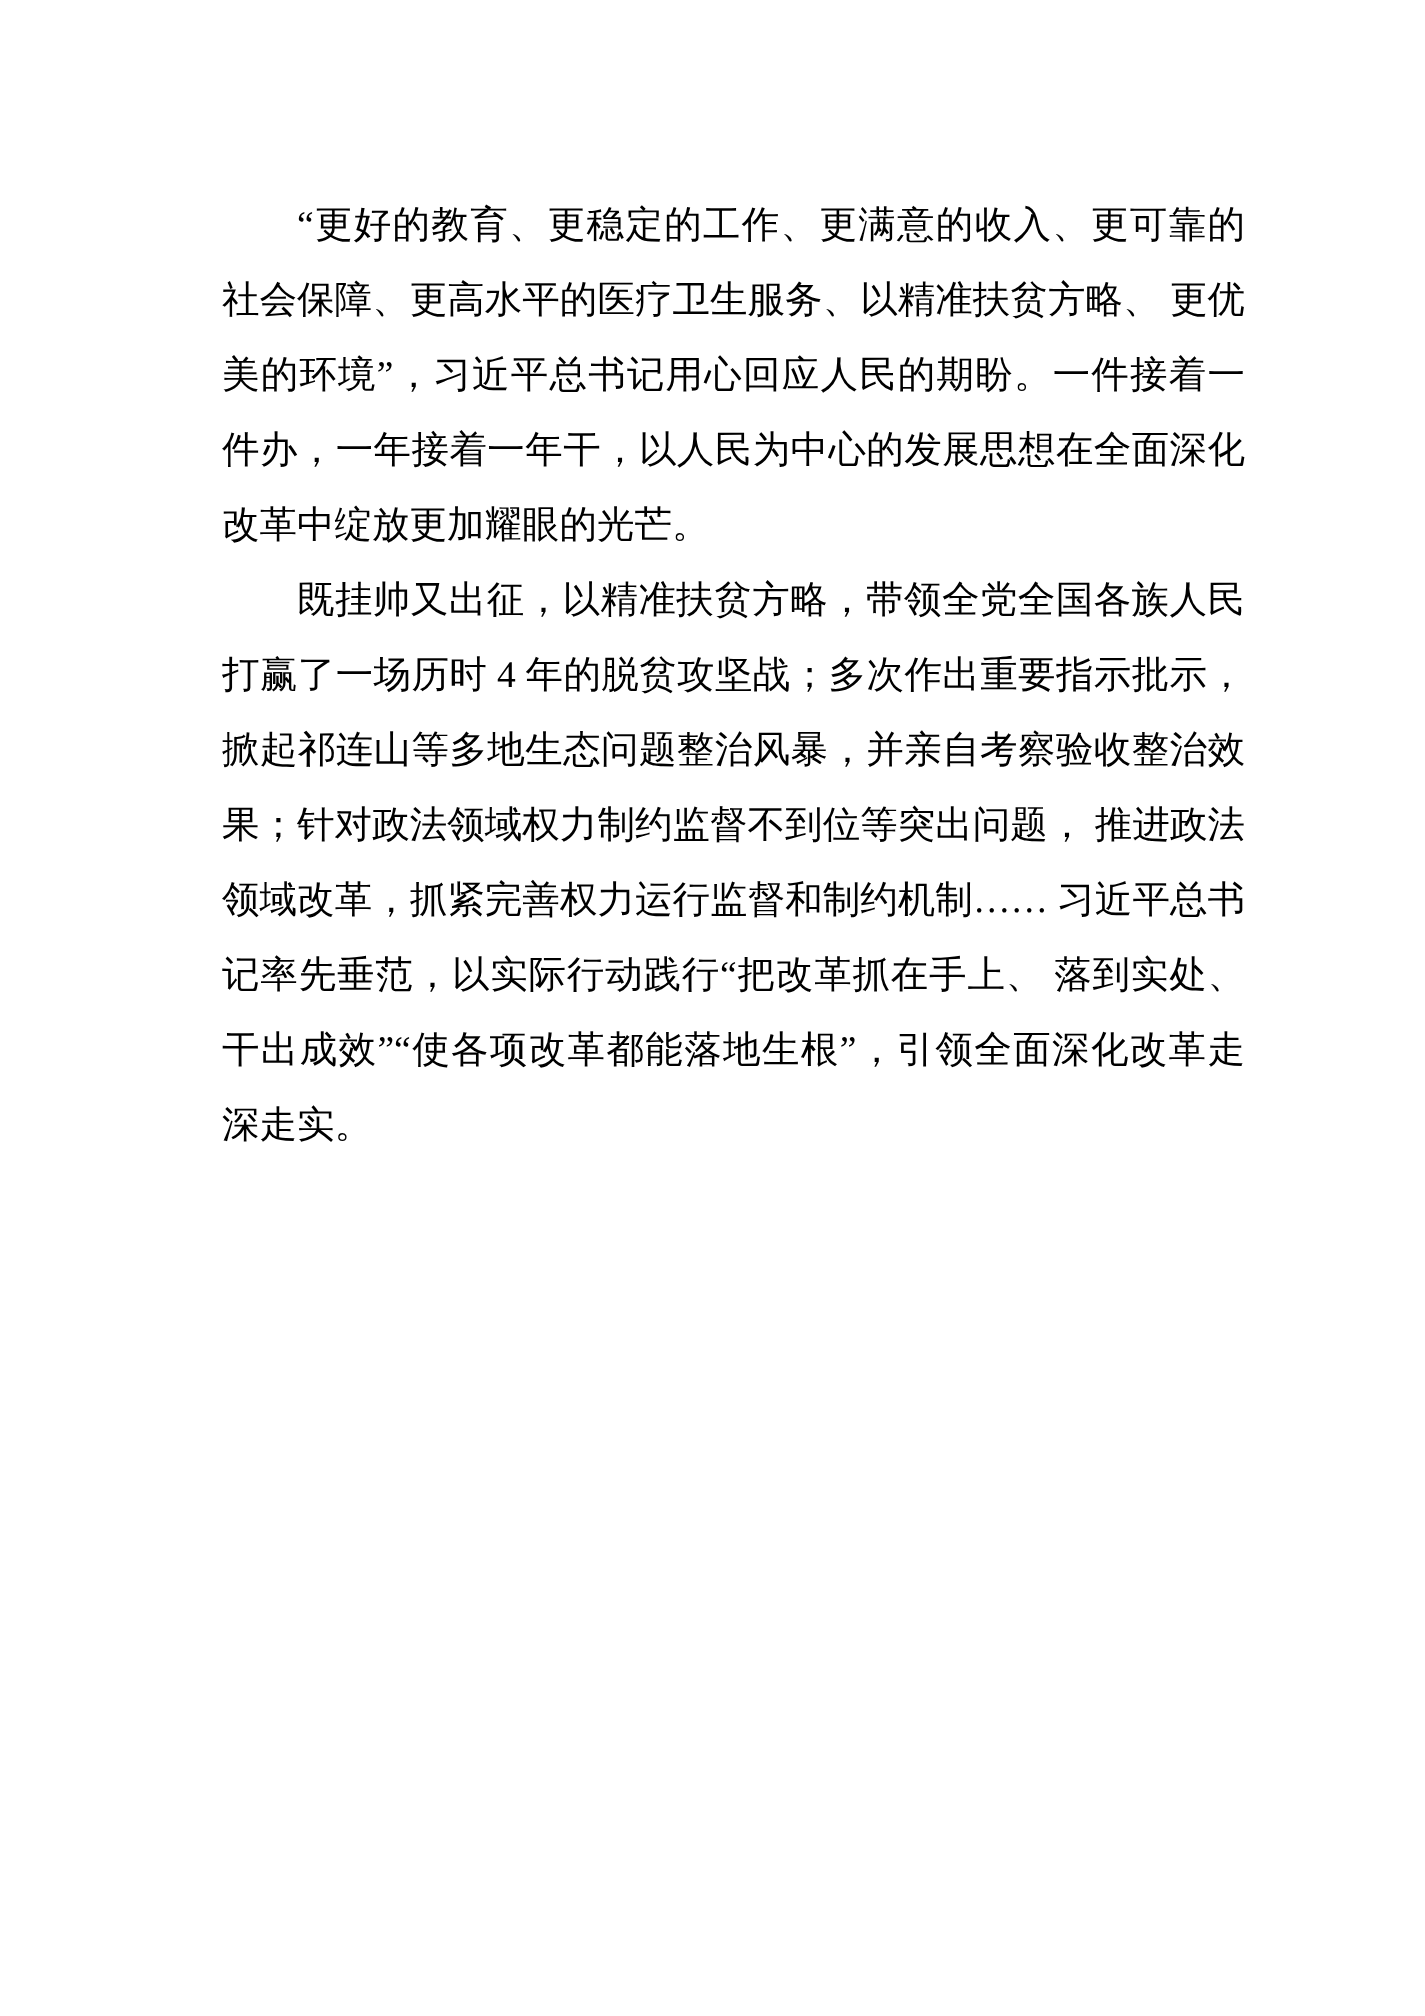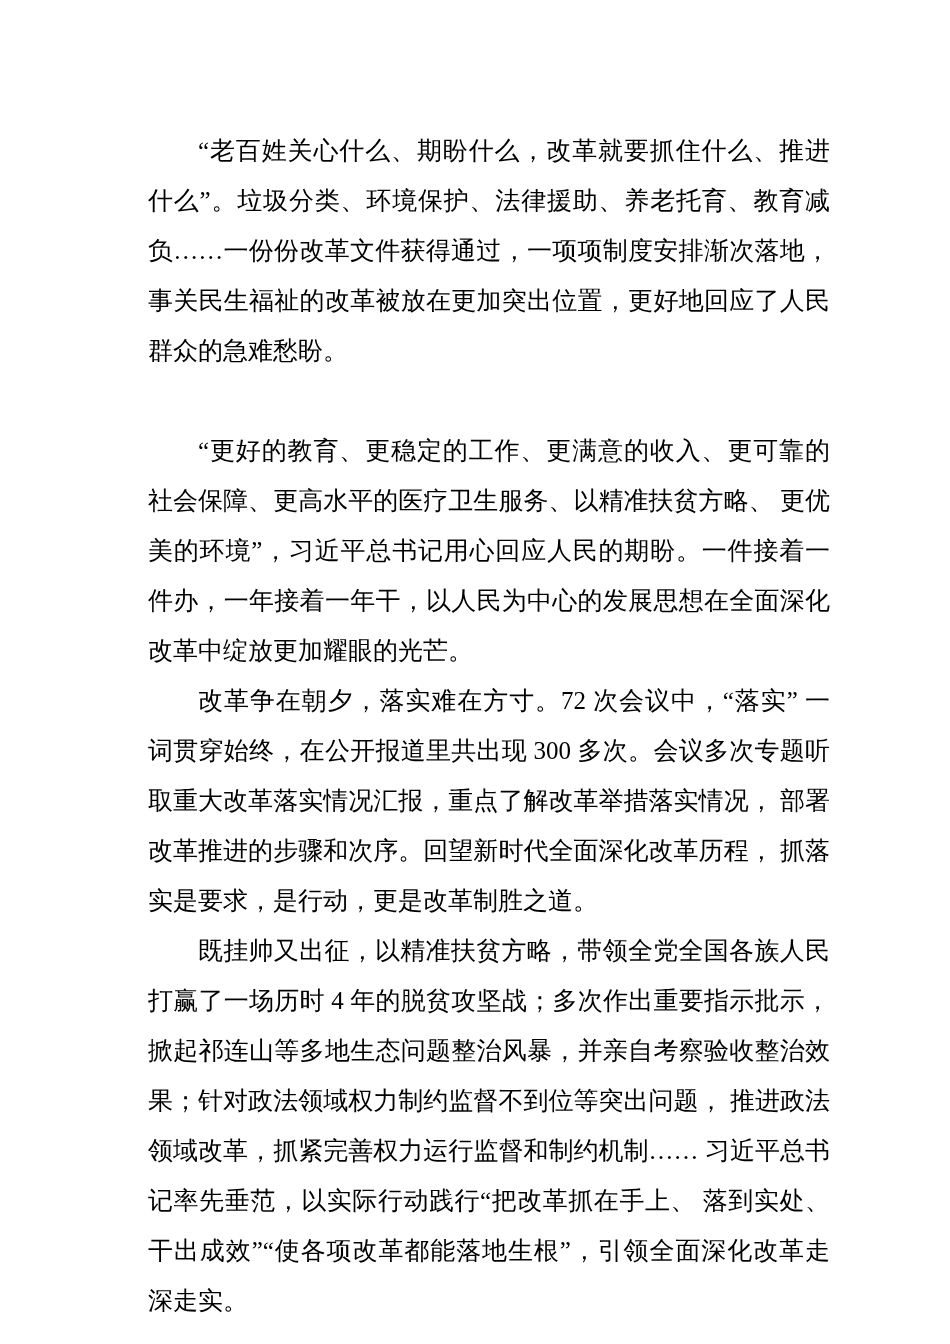--- a/index.html
+++ b/index.html
@@ -33,18 +33,16 @@
   }
   .content p.gap-after {
     margin-bottom: 50px;
   }
 </style>
 </head>
 <body>
 
 <div class="page">
   <div class="content">
-    <p class="gap-after">“老百姓关心什么、期盼什么，改革就要抓住什么、推进什么”。垃圾分类、环境保护、法律援助、养老托育、教育减负……一份份改革文件获得通过，一项项制度安排渐次落地， 事关民生福祉的改革被放在更加突出位置，更好地回应了人民群众的急难愁盼。</p>
     <p>“更好的教育、更稳定的工作、更满意的收入、更可靠的社会保障、更高水平的医疗卫生服务、以精准扶贫方略、 更优美的环境”，习近平总书记用心回应人民的期盼。一件接着一件办，一年接着一年干，以人民为中心的发展思想在全面深化改革中绽放更加耀眼的光芒。</p>
-    <p>改革争在朝夕，落实难在方寸。72 次会议中，“落实” 一词贯穿始终，在公开报道里共出现 300 多次。会议多次专题听取重大改革落实情况汇报，重点了解改革举措落实情况， 部署改革推进的步骤和次序。回望新时代全面深化改革历程， 抓落实是要求，是行动，更是改革制胜之道。</p>
     <p>既挂帅又出征，以精准扶贫方略，带领全党全国各族人民打赢了一场历时 4 年的脱贫攻坚战；多次作出重要指示批示，掀起祁连山等多地生态问题整治风暴，并亲自考察验收整治效果；针对政法领域权力制约监督不到位等突出问题， 推进政法领域改革，抓紧完善权力运行监督和制约机制…… 习近平总书记率先垂范，以实际行动践行“把改革抓在手上、 落到实处、干出成效”“使各项改革都能落地生根”，引领全面深化改革走深走实。</p>
   </div>
 </div>
 
 </body></html>

